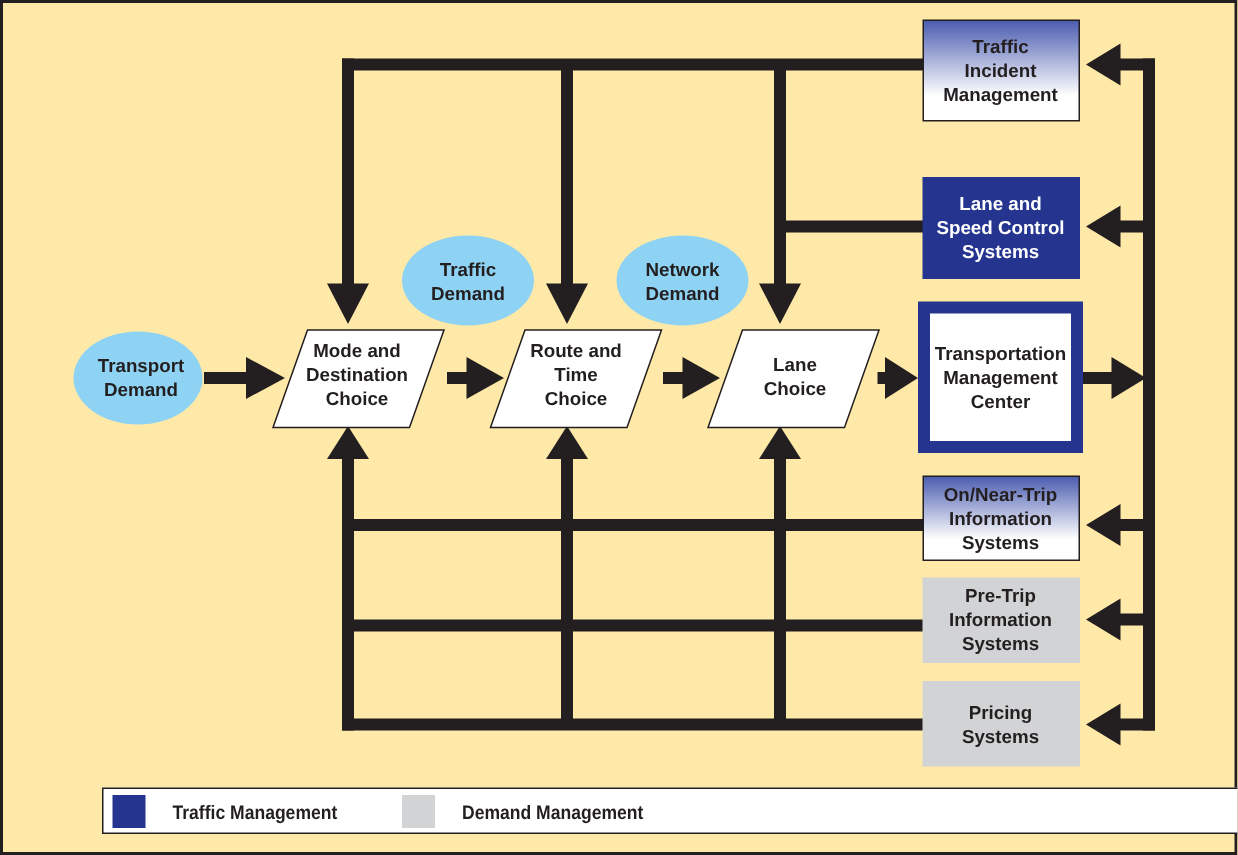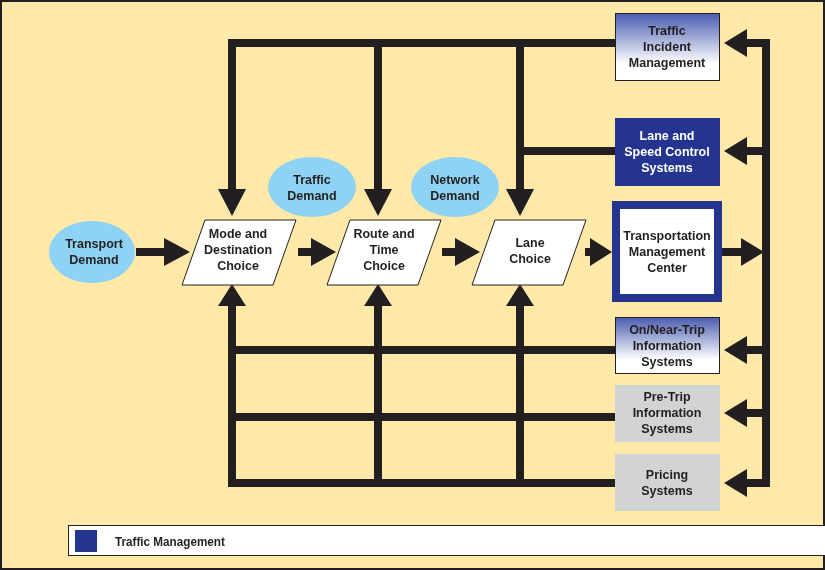--- a/index.html
+++ b/index.html
@@ -146,13 +146,17 @@
     <text class="lbl" x="667" y="479">Pricing</text>
     <text class="lbl" x="667" y="495">Systems</text>
   </g>
 </svg>
 
 <div id="legend">
   <div class="legend-item" style="left:6px;">
     <div class="swatch" style="background:#24348f;"></div>
     <span class="legend-text">Traffic Management</span>
   </div>
+  <div class="legend-item" style="left:199px;">
+    <div class="swatch" style="background:#d1d3d4;"></div>
+    <span class="legend-text">Demand Management</span>
+  </div>
 </div>
 
 </body></html>

